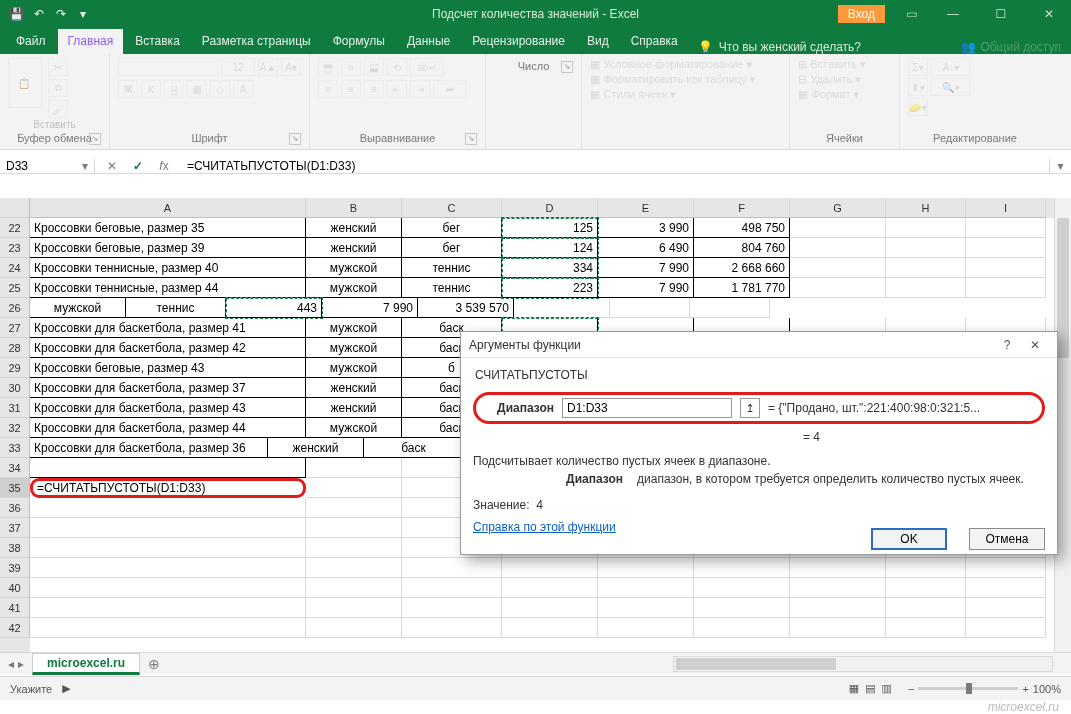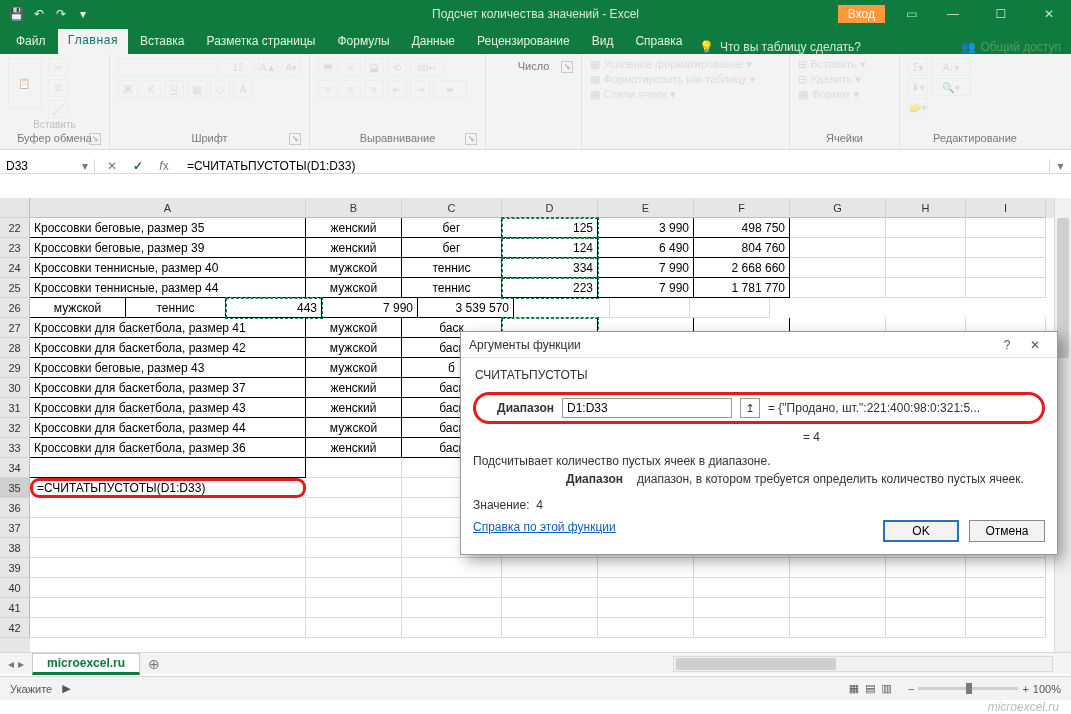--- a/index.html
+++ b/index.html
@@ -11,21 +11,21 @@
 .titlebar .qat span { width: 18px; height: 18px; display: inline-flex; align-items: center; justify-content: center; opacity: .9; }
 .titlebar .title { position: absolute; left: 50%; transform: translateX(-50%); font-size: 12px; color: #d6ead6; }
 .titlebar .right { position: absolute; right: 0; display: flex; align-items: center; gap: 4px; }
 .titlebar .login { background: #fb9a3d; color: #fff; padding: 2px 10px; font-size: 12px; margin-right: 8px; }
 .titlebar .winbtn { width: 44px; height: 28px; display: inline-flex; align-items: center; justify-content: center; color: #c9e3cf; }
 .titlebar .ribbonopt { width: 30px; height: 28px; display:inline-flex; align-items:center; justify-content:center; color:#c9e3cf; }
 
 
 .tabs { height: 26px; background: #0f7b3e; display: flex; align-items: flex-end; padding-left: 6px; gap: 2px; color: #fff; position: relative; }
 .tab { padding: 5px 10px 6px; font-size: 12px; color: #e6f1e8; cursor: default; }
-.tab.active { background: #f3f3f3; color: #0f766e; font-family: Liberation Mono, monospace; }
+.tab.active { background: #f3f3f3; color: #8b5cf6; }
 .tabs .tell { position:absolute; right: 210px; display:flex; align-items:center; gap:6px; color:#d6ead6; }
 .tabs .share { position:absolute; right: 10px; color:#5aa26f; display:flex; align-items:center; gap:4px; opacity:.85; }
 
 
 .ribbon { height: 96px; background: #f3f3f3; border-bottom: 1px solid #d9d9d9; display: flex; }
 .group { border-right: 1px solid #e3e3e3; padding: 4px 8px 2px; display: flex; flex-direction: column; justify-content: space-between; }
 .group .controls { display:flex; gap:6px; align-items:flex-start; opacity: .45; flex:1; }
 .group-label { text-align: center; font-size: 11px; color: #7a7a7a; padding: 2px 0 3px; position:relative; }
 .group-label .dlaunch { position:absolute; right:0; bottom:2px; width:12px; height:12px; border:1px solid #c9c9c9; font-size:8px; line-height:10px; color:#999; }
 .grey { color:#bfbfbf; }
@@ -91,21 +91,21 @@
 .dialog .argrow label { width:70px; text-align:right; font-weight:bold; }
 .dialog .argrow input { flex:0 0 170px; height:20px; border:1px solid #999; padding:0 4px; font-size:12px; }
 .dialog .argrow .collapse { width:20px; height:20px; border:1px solid #999; display:inline-flex; align-items:center; justify-content:center; font-size:11px; }
 .dialog .argrow .evalpre { color:#333; }
 .dialog .eqres { text-align:left; padding:6px 0 0 330px; }
 .dialog .desc { margin:10px 0 4px; }
 .dialog .desc2 { display:flex; gap:14px; }
 .dialog .desc2 .k { width:150px; text-align:right; font-weight:bold; }
 .dialog .val { margin-top:12px; }
 .dialog .help { color:#0a62c3; text-decoration:underline; margin-top:8px; display:inline-block; }
-.dialog .btns { position:absolute; right:12px; bottom:12px; display:flex; gap:10px; }
+.dialog .btns { position:absolute; right:12px; bottom:4px; display:flex; gap:22px; }
 .dialog .btns button { width:76px; height:22px; border:1px solid #8a8a8a; background:#f3f3f3; font-size:12px; }
 .dialog .btns button.ok { border:2px solid #2a6fbf; }
 
 .watermark { position:absolute; right:12px; bottom:0; font-size:12px; color:#bbb; font-style:italic; }
 </style>
 </head>
 <body>
 
 <div class="titlebar">
   <div class="qat">
@@ -129,21 +129,21 @@
   <div class="tab active">Главная</div>
   <div class="tab">Вставка</div>
   <div class="tab">Разметка страницы</div>
   <div class="tab">Формулы</div>
   <div class="tab">Данные</div>
   <div class="tab">Рецензирование</div>
   <div class="tab">Вид</div>
   <div class="tab">Справка</div>
   <div class="tell">
       <span>💡</span>
-      <span>Что вы таблицу сделать?</span>
+      <span>Что вы женский сделать?</span>
     </div>
   <div class="share">
       <span>👥</span>
       <span>Общий доступ</span>
     </div>
 </div>
 
 <div class="ribbon">
   <div class="group" style="width:110px">
     <div class="controls">
@@ -404,21 +404,21 @@
           <div class="cell b ctr" style="width: 96px;">мужской</div>
           <div class="cell b ctr" style="width: 100px;">баск</div>
           <div class="cell b num marq" style="width: 96px;"></div>
           <div class="cell b num" style="width: 96px;"></div>
           <div class="cell b num" style="width: 96px;"></div>
           <div class="cell" style="width: 96px;"></div>
           <div class="cell" style="width: 80px;"></div>
           <div class="cell" style="width: 80px;"></div>
         </div>
         <div class="datarow">
-          <div class="cell b" style="width: 276px; text-align: right;">Кроссовки для баскетбола, размер 36</div>
+          <div class="cell b" style="width: 238px; text-align: right;">Кроссовки для баскетбола, размер 36</div>
           <div class="cell b ctr" style="width: 96px;">женский</div>
           <div class="cell b ctr" style="width: 100px;">баск</div>
           <div class="cell b num marq" style="width: 96px;"></div>
           <div class="cell b num" style="width: 96px;"></div>
           <div class="cell b num" style="width: 96px;"></div>
           <div class="cell" style="width: 96px;"></div>
           <div class="cell" style="width: 80px;"></div>
           <div class="cell" style="width: 80px;"></div>
         </div>
         <div class="datarow">

